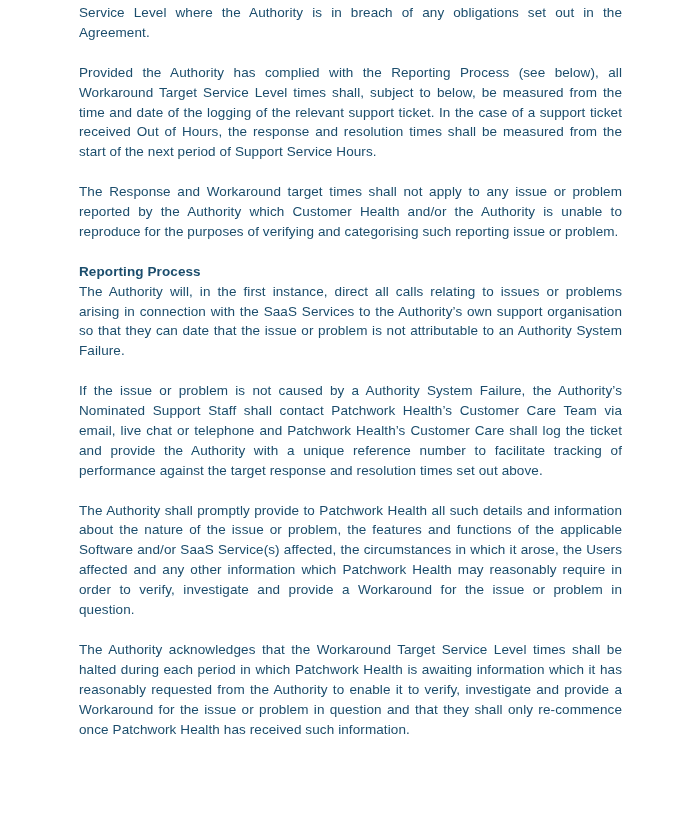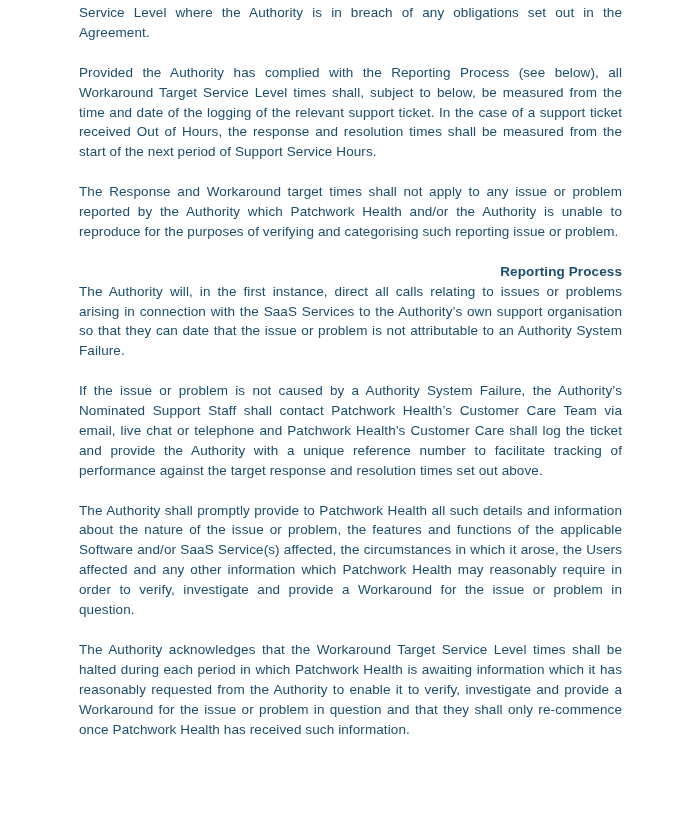--- a/index.html
+++ b/index.html
@@ -24,33 +24,33 @@
     margin: 0 0 19.9px 0;
     text-align: justify;
     text-justify: inter-word;
     letter-spacing: 0.1px;
   }
   .heading {
     margin: 0;
     font-weight: bold;
     font-size: 13.5px;
     line-height: 19.9px;
-    text-align: right;
+    text-align: left;
     letter-spacing: 0.1px;
   }
 </style>
 </head>
 <body>
 
 <div class="page">
   <p class="para">Service Level where the Authority is in breach of any obligations set out in the Agreement.</p>
 
   <p class="para">Provided the Authority has complied with the Reporting Process (see below), all Workaround Target Service Level times shall, subject to below, be measured from the time and date of the logging of the relevant support ticket. In the case of a support ticket received Out of Hours, the response and resolution times shall be measured from the start of the next period of Support Service Hours.</p>
 
-  <p class="para">The Response and Workaround target times shall not apply to any issue or problem reported by the Authority which Patchwork Health and/or the Authority is unable to reproduce for the purposes of verifying and categorising such reporting issue or problem.</p>
+  <p class="para">The Response and Workaround target times shall not apply to any issue or problem reported by the Authority which Customer Health and/or the Authority is unable to reproduce for the purposes of verifying and categorising such reporting issue or problem.</p>
 
   <h3 class="heading">Reporting Process</h3>
 
   <p class="para">The Authority will, in the first instance, direct all calls relating to issues or problems arising in connection with the SaaS Services to the Authority’s own support organisation so that they can date that the issue or problem is not attributable to an Authority System Failure.</p>
 
   <p class="para">If the issue or problem is not caused by a Authority System Failure, the Authority’s Nominated Support Staff shall contact Patchwork Health’s Customer Care Team via email, live chat or telephone and Patchwork Health’s Customer Care shall log the ticket and provide the Authority with a unique reference number to facilitate tracking of performance against the target response and resolution times set out above.</p>
 
   <p class="para">The Authority shall promptly provide to Patchwork Health all such details and information about the nature of the issue or problem, the features and functions of the applicable Software and/or SaaS Service(s) affected, the circumstances in which it arose, the Users affected and any other information which Patchwork Health may reasonably require in order to verify, investigate and provide a Workaround for the issue or problem in question.</p>
 
   <p class="para">The Authority acknowledges that the Workaround Target Service Level times shall be halted during each period in which Patchwork Health is awaiting information which it has reasonably requested from the Authority to enable it to verify, investigate and provide a Workaround for the issue or problem in question and that they shall only re-commence once Patchwork Health has received such information.</p>

